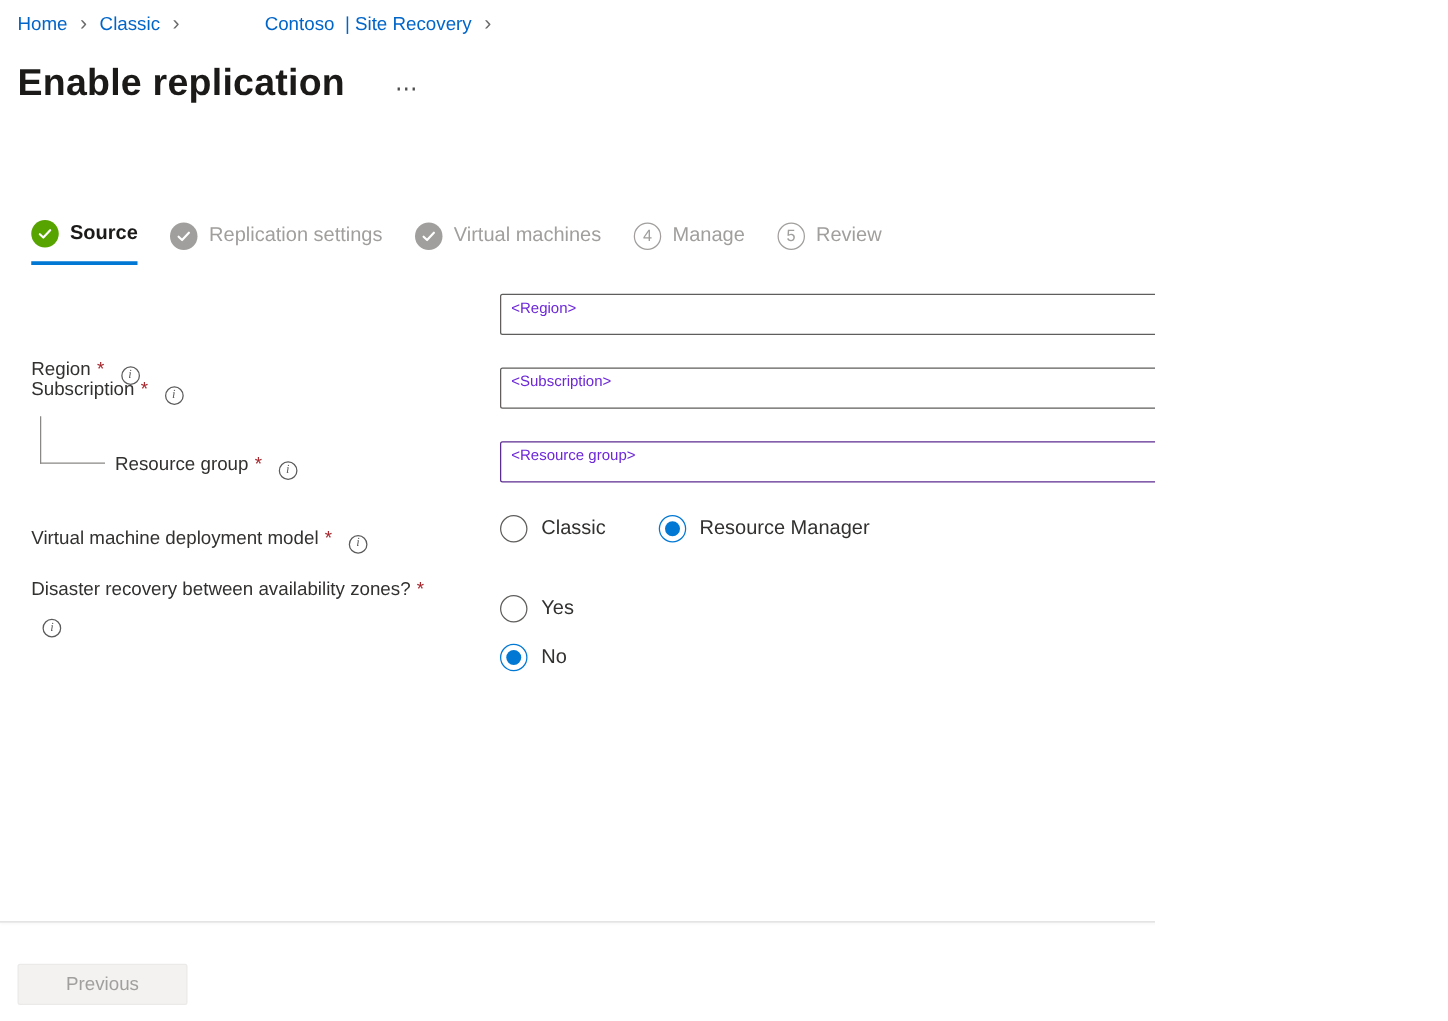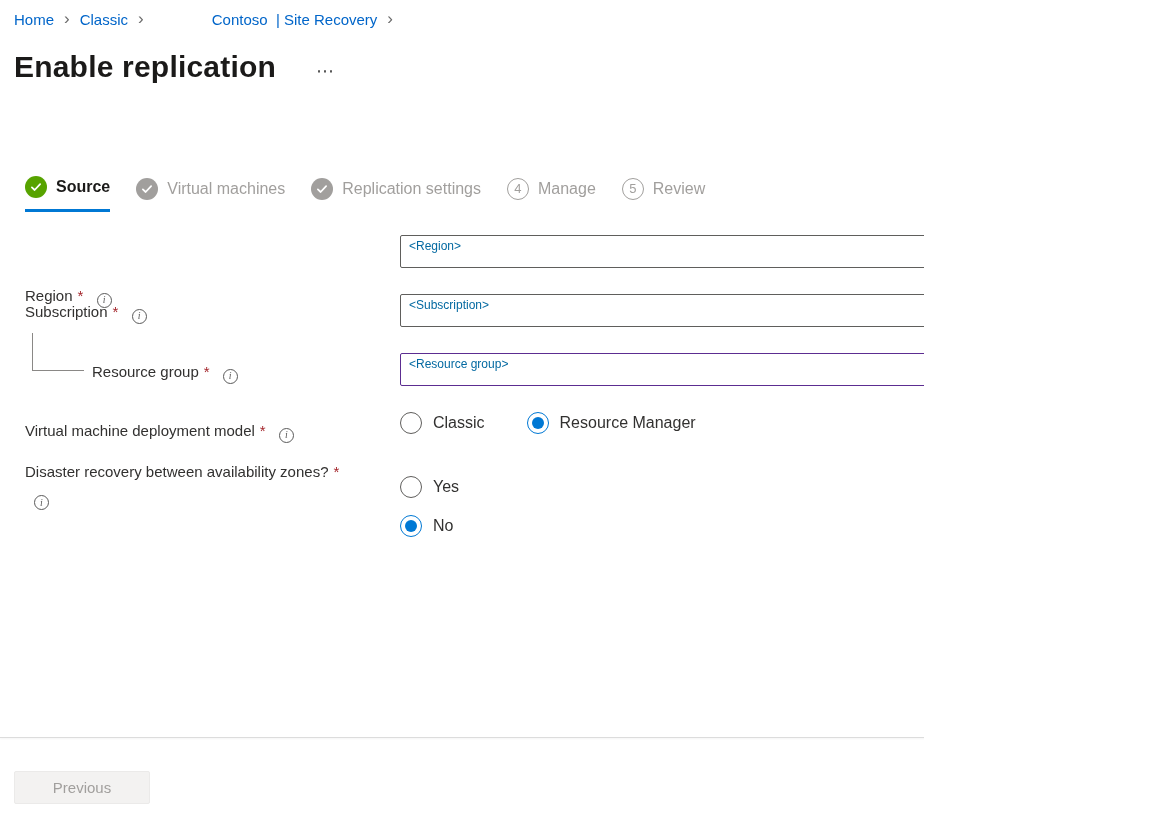--- a/index.html
+++ b/index.html
@@ -35,21 +35,21 @@
   .field-label .req { color:#a4262c; margin-left:5px; }
   .info-icon { display:inline-flex; align-items:center; justify-content:center; width:15px; height:15px;
     border:1px solid #5a5a5a; border-radius:50%; font-size:10px; color:#5a5a5a; margin-left:9px;
     transform:translateY(2px); cursor:pointer; font-family:"Liberation Serif", serif; font-style:italic; }
   .wrap-label { width:336px; line-height:27px; }
 
   
   .dropdown { position:absolute; left:400px; width:738px; height:33px; background:#fff;
     border:1px solid #5f5e5c; border-radius:2px; cursor:pointer; }
   .dropdown.focus-purple { border:1.5px solid #5c2d91; }
-  .dd-value { position:absolute; top:3px; left:8px; font-size:12px; color:#0369a1; }
+  .dd-value { position:absolute; top:3px; left:8px; font-size:12px; color:#6d28d9; }
   .chevron-icon { position:absolute; right:13px; top:50%; transform:translateY(-50%); display:flex; }
 
   
   .connector { position:absolute; left:32px; top:333px; width:52px; height:38px;
     border-left:1px solid #8a8886; border-bottom:1px solid #8a8886; }
 
   
   .radio-row { position:absolute; left:400px; display:flex; gap:42px; }
   .radio { display:flex; align-items:center; gap:11px; cursor:pointer; }
   .rb { width:22px; height:22px; border:1px solid #5f5e5c; border-radius:50%; background:#fff; position:relative; flex:0 0 auto; }
@@ -90,29 +90,29 @@
           </svg>
       </span>
       <span class="tab-label">Source</span>
     </div>
     <div class="tab">
       <span class="step-icon check-gray">
         <svg width="12" height="12" viewBox="0 0 16 16">
             <path d="M2.5 8.5 L6.2 12 L13.5 4.2" stroke="#ffffff" stroke-width="2.3" fill="none" stroke-linecap="round" stroke-linejoin="round"></path>
           </svg>
       </span>
-      <span class="tab-label">Virtual machines</span>
+      <span class="tab-label">Replication settings</span>
     </div>
     <div class="tab">
       <span class="step-icon check-gray">
         <svg width="12" height="12" viewBox="0 0 16 16">
             <path d="M2.5 8.5 L6.2 12 L13.5 4.2" stroke="#ffffff" stroke-width="2.3" fill="none" stroke-linecap="round" stroke-linejoin="round"></path>
           </svg>
       </span>
-      <span class="tab-label">Replication settings</span>
+      <span class="tab-label">Virtual machines</span>
     </div>
     <div class="tab">
       <span class="step-icon num">4</span>
       <span class="tab-label">Manage</span>
     </div>
     <div class="tab">
       <span class="step-icon num">5</span>
       <span class="tab-label">Review</span>
     </div>
   </div>

